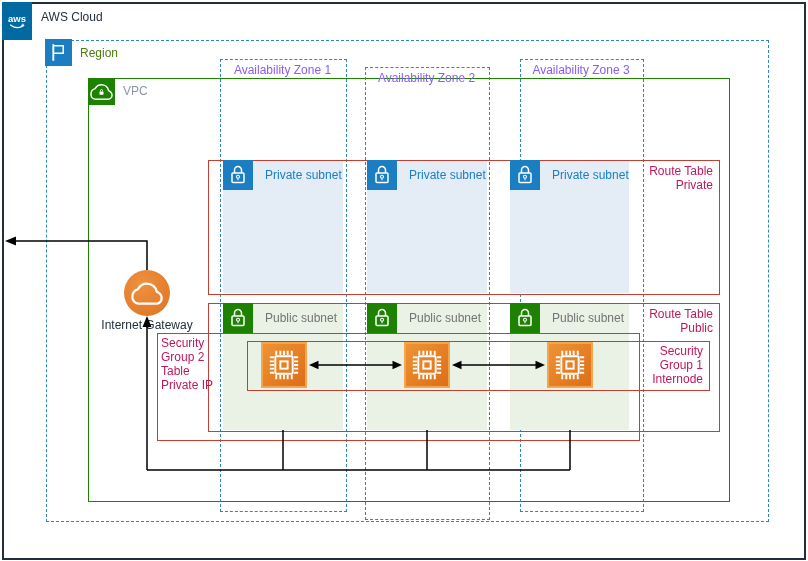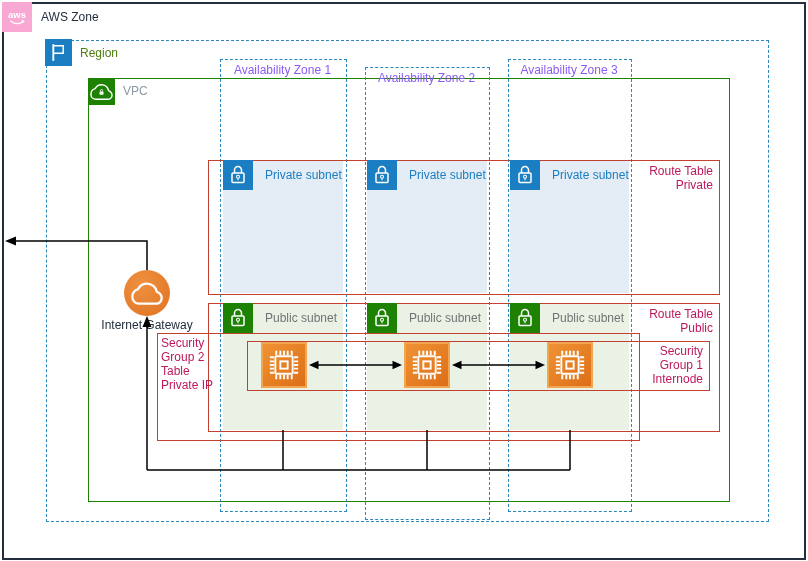--- a/index.html
+++ b/index.html
@@ -4,38 +4,38 @@
 <style>
   html,body{margin:0;padding:0;background:#fff;}
   .canvas{position:relative;width:808px;height:561px;background:#fff;
           font-family:"Liberation Sans",sans-serif;font-size:12px;overflow:hidden;}
   .abs{position:absolute;}
   
   .aws-cloud-box{left:2px;top:2px;width:800px;height:554px;border:2px solid #232F3E;}
   .region-box{left:46px;top:40px;width:721px;height:480px;border:1px dashed #2B87BE;}
   .vpc-box{left:88px;top:78px;width:640px;height:422px;border:1px solid #1D8102;}
   .az-box{top:59px;height:451px;border:1px dashed #2B87BE;}
-  .az1{left:220px;width:125px;} .az2{left:365px;width:123px;margin-top:8px;} .az3{left:508px;width:122px;}
+  .az1{left:220px;width:125px;} .az2{left:365px;width:123px;margin-top:8px;} .az3{left:520px;width:122px;}
   .az-label{top:63px;height:14px;line-height:14px;text-align:center;color:#8b5cf6;}
   
   .subnet-bg{z-index:1;}
   .col1{left:223px;width:120px;} .col2{left:367px;width:120px;} .col3{left:510px;width:119px;}
   .priv{top:160px;height:133px;background:#E4EDF6;}
   .pub{top:303px;height:127px;background:#EAF2E6;}
   
   .redbox{border:1px solid #C2402F;z-index:2;}
   .rt-priv{left:208px;top:160px;width:510px;height:133px;}
   .rt-pub {left:208px;top:303px;width:510px;height:127px;}
   .sg2{left:157px;top:333px;width:481px;height:106px;}
   .sg1{left:247px;top:341px;width:461px;height:48px;}
   .red-label{color:#be185d;line-height:14px;z-index:3;}
   .ralign{text-align:right;}
   
   .icon{z-index:4;display:flex;align-items:center;justify-content:center;}
-  .navy-sq{left:2px;top:2px;width:30px;height:30px;background:#f9a8d4;}
+  .navy-sq{left:2px;top:2px;width:30px;height:38px;background:#0369a1;}
   .region-ico{left:45px;top:39px;width:27px;height:27px;background:#1B7EC2;}
   .vpc-ico{left:88px;top:78px;width:27px;height:27px;background:#1D8102;}
   .lock{width:30px;height:30px;}
   .lock-blue{background:#1B7EC2;} .lock-green{background:#1D8102;}
   .lp1{left:223px;} .lp2{left:367px;} .lp3{left:510px;}
   .lock-priv{top:160px;} .lock-pub{top:303px;}
   .subnet-label{height:14px;line-height:14px;z-index:3;}
   .subnet-label.blue{color:#1B7EC2;top:168px;}
   .subnet-label.green{color:#737373;top:311px;}
   .sl1{left:265px;} .sl2{left:409px;} .sl3{left:552px;}
@@ -97,21 +97,21 @@
     <div>Group 1</div>
     <div>Internode</div>
   </div>
 
   <div class="abs icon navy-sq">
     <svg width="30" height="30" viewBox="0 0 30 30">
       <text x="15" y="15.5" text-anchor="middle" font-size="9.5" font-weight="bold" font-family="Liberation Sans, sans-serif" fill="#fff">aws</text>
       <path d="M8.5 19 q6.5 5 13 .8 l-1.8 -.4 m1.8 .4 l-.6 -1.7" stroke="#fff" stroke-width="1.2" fill="none" stroke-linecap="round"></path>
     </svg>
   </div>
-  <div class="abs grp-label aws-cloud-label">AWS Zone</div>
+  <div class="abs grp-label aws-cloud-label">AWS Cloud</div>
 
   <div class="abs icon region-ico">
     <svg width="27" height="27" viewBox="0 0 26 26">
       <path d="M8 5 v16" stroke="#fff" stroke-width="1.8" fill="none"></path>
       <path d="M8 6.5 h9.5 v7.2 H8" stroke="#fff" stroke-width="1.4" fill="none"></path>
     </svg>
   </div>
   <div class="abs grp-label region-label">Region</div>
 
   <div class="abs icon vpc-ico">

